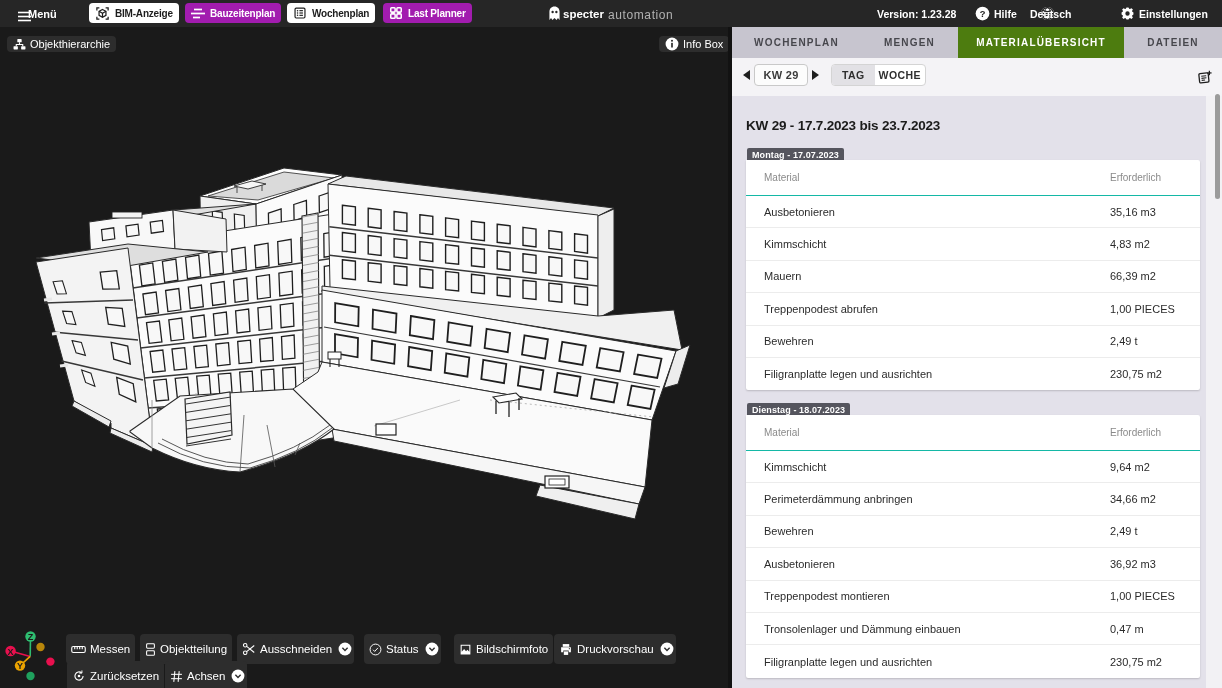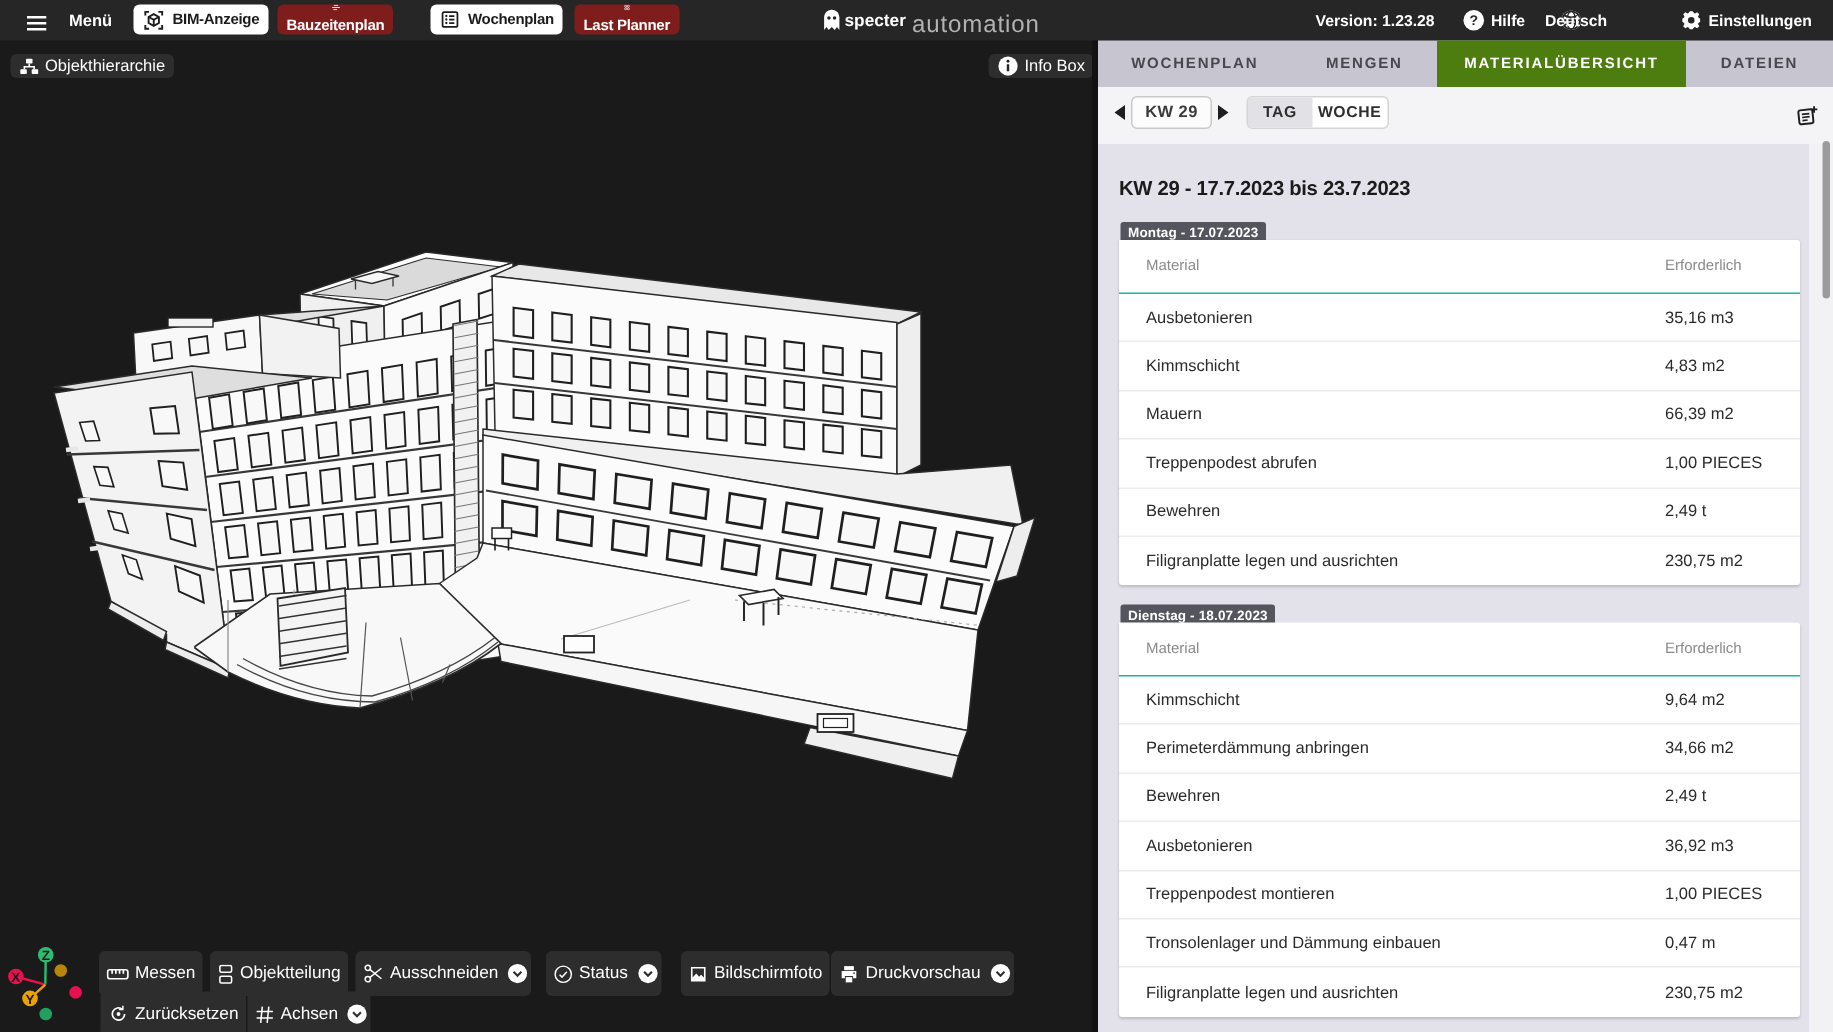--- a/index.html
+++ b/index.html
@@ -3,21 +3,21 @@
 * { margin:0; padding:0; box-sizing:border-box; }
 body { width:1222px; height:688px; position:relative; overflow:hidden;
   font-family:"Liberation Sans", sans-serif; background:#1a1a1a; }
 .abs { position:absolute; }
 
 
 #topbar { position:absolute; left:0; top:0; width:1222px; height:27px; background:#262626;
   display:flex; align-items:center; }
 .tbtn { height:20px; border-radius:4px; display:flex; align-items:center; gap:5px;
   padding:0 6px; font-size:10px; letter-spacing:-0.2px; font-weight:bold; color:#fff; position:absolute; top:3px; white-space:nowrap; }
-.tbtn.dark { background:#7f1d1d;flex-direction:column; }
+.tbtn.dark { background:#a21caf; }
 .tbtn.white { background:#fff; color:#1c1c1c; }
 .tlabel { position:absolute; font-size:11px; font-weight:bold; color:#fff; top:8px; white-space:nowrap; }
 
 
 #viewer { position:absolute; left:0; top:27px; width:728px; height:661px; background:#1a1a1a; }
 .vchip { position:absolute; height:30px; background:#2d2d2d; border-radius:4px; color:#fff;
   font-size:11.5px; display:flex; align-items:center; gap:4px; padding:0 5px; white-space:nowrap; }
 .vchip.sm { height:16px; font-size:11px; padding:0 6px; gap:4px; }
 .vchip .chev { display:flex; margin-left:2px; margin-right:-3px; }
 #panelborder { position:absolute; left:728px; top:27px; width:4px; height:661px; background:#121212; }
@@ -286,21 +286,21 @@
 </svg>
 
 <div id="topbar">
   <span class="abs" style="left:18px;top:8px"><svg width="13" height="11" viewBox="0 0 13 11">
         <g stroke="#fff" stroke-width="1.6">
           <line x1="0" y1="1.5" x2="13" y2="1.5"></line>
           <line x1="0" y1="5.5" x2="13" y2="5.5"></line>
           <line x1="0" y1="9.5" x2="13" y2="9.5"></line>
         </g>
       </svg></span>
-  <span class="tlabel" style="left:46px">Menü</span>
+  <span class="tlabel" style="left:28px">Menü</span>
   <div class="tbtn white" style="left:89px">
       <svg width="15" height="15" viewBox="0 0 24 24" fill="none" stroke="#1c1c1c" stroke-width="2">
         <path d="M12 5.5 L17.5 8.5 L17.5 15 L12 18 L6.5 15 L6.5 8.5 Z"></path>
         <path d="M6.5 8.5 L12 11.5 L17.5 8.5 M12 11.5 L12 18"></path>
         <path d="M3 7 L3 3 L7 3 M17 3 L21 3 L21 7 M21 17 L21 21 L17 21 M7 21 L3 21 L3 17"></path>
       </svg>
       <span>BIM-Anzeige</span>
     </div>
   <div class="tbtn dark" style="left:185px">
       <svg width="14" height="11" viewBox="0 0 14 11">
@@ -330,21 +330,21 @@
         <rect x="13.5" y="3" width="7.5" height="7.5" rx="1.5"></rect>
         <rect x="3" y="13.5" width="7.5" height="7.5" rx="1.5"></rect>
         <rect x="13.5" y="13.5" width="7.5" height="7.5" rx="1.5"></rect>
       </svg>
       <span>Last Planner</span>
     </div>
   <span class="abs" style="left:548px;top:6px"><svg width="13" height="15" viewBox="0 0 24 28" fill="#fff">
         <path d="M12 1 C6 1 2.5 5.5 2.5 11 L2.5 26 L5.5 22.5 L8.2 26 L12 22.5 L15.8 26 L18.5 22.5 L21.5 26 L21.5 11 C21.5 5.5 18 1 12 1 Z M8.5 9 a2.2 2.2 0 1 1 0 4.4 a2.2 2.2 0 1 1 0-4.4 Z M15.5 9 a2.2 2.2 0 1 1 0 4.4 a2.2 2.2 0 1 1 0-4.4 Z" fill-rule="evenodd"></path>
       </svg></span>
   <span class="tlabel" style="left:563px;font-size:11.5px">specter</span>
-  <span class="tlabel" style="left:608px;font-weight:normal;color:#b2b2b2;font-size:16px;letter-spacing:0.6px">automation</span>
+  <span class="tlabel" style="left:608px;font-weight:normal;color:#b2b2b2;font-size:12px;letter-spacing:0.6px">automation</span>
   <span class="tlabel" style="left:877px;font-size:10.5px">Version: 1.23.28</span>
   <span class="abs" style="left:975px;top:6px"><svg width="15" height="15" viewBox="0 0 24 24">
         <circle cx="12" cy="12" r="11" fill="#fff"></circle>
         <text x="12" y="17" font-size="15" font-family="Liberation Sans" font-weight="bold" fill="#262626" text-anchor="middle">?</text>
       </svg></span>
   <span class="tlabel" style="left:994px;font-size:10.5px">Hilfe</span>
   <span class="abs" style="left:1040px;top:6px"><svg width="15" height="15" viewBox="0 0 24 24" fill="none" stroke="#fff" stroke-width="2">
         <circle cx="12" cy="12" r="10.5" fill="#fff" stroke="none"></circle>
         <circle cx="12" cy="12" r="9.5" stroke="#262626"></circle>
         <ellipse cx="12" cy="12" rx="4.5" ry="9.5" stroke="#262626" stroke-width="1.5"></ellipse>

